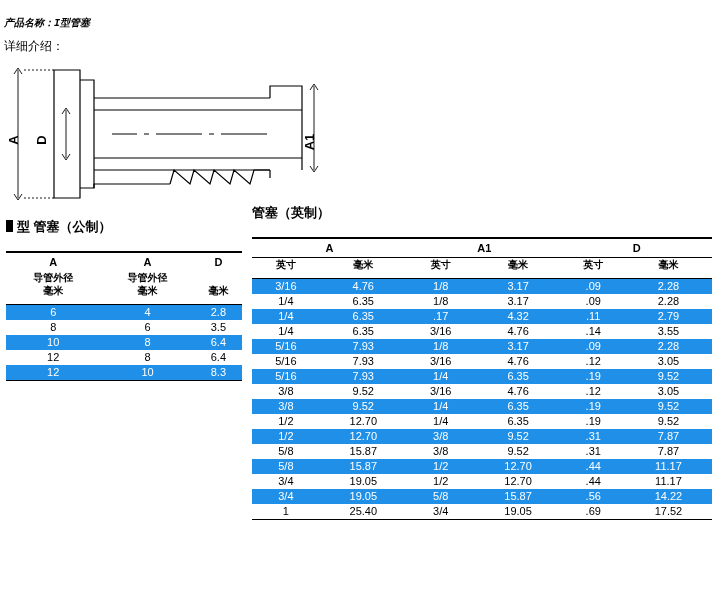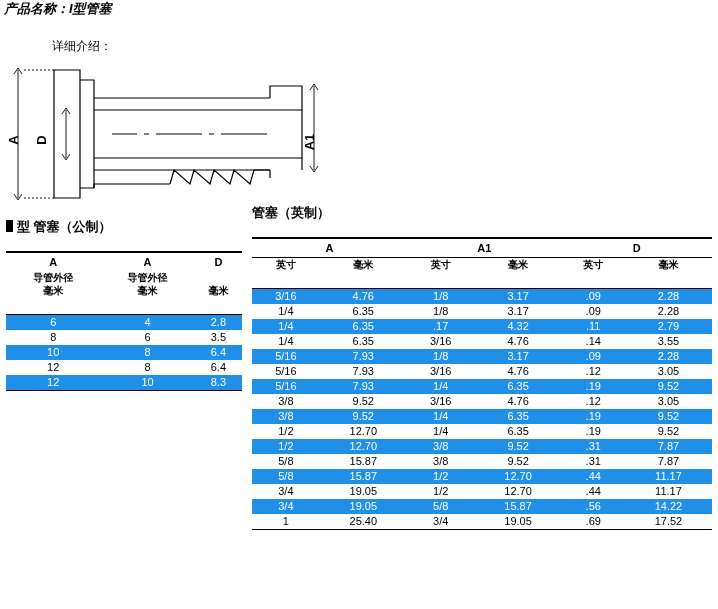--- a/index.html
+++ b/index.html
@@ -17,32 +17,32 @@
     overflow: hidden;
   }
   .page {
     position: relative;
     width: 718px;
     height: 609px;
   }
   .title {
     position: absolute;
     left: 4px;
-    top: 0;
+    top: 16px;
     font-weight: bold;
     font-style: italic;
-    font-size: 13px;
+    font-size: 10px;
     letter-spacing: 0px;
+    font-family: Liberation Mono, monospace;
   }
   .subtitle {
     position: absolute;
     left: 4px;
     top: 38px;
     font-size: 12px;
-    margin-left: 48px;
   }
 
   
   .drawing {
     position: absolute;
     left: 2px;
     top: 58px;
     width: 340px;
     height: 155px;
   }
@@ -91,21 +91,21 @@
   }
   table.data thead tr.sub th {
     font-size: 10px;
     line-height: 13px;
     font-weight: bold;
   }
   table.data thead tr.sub2 th {
     font-size: 10px;
     line-height: 13px;
     font-weight: bold;
-    padding-bottom: 17px;
+    padding-bottom: 7px;
   }
   .hdr-rule td, .hdr-rule th {
     border-bottom: 1.5px solid #000;
     height: 0;
     line-height: 0;
     font-size: 0;
   }
   tr.alt td {
     background: #1f8fe8;
     color: #ffffff;

